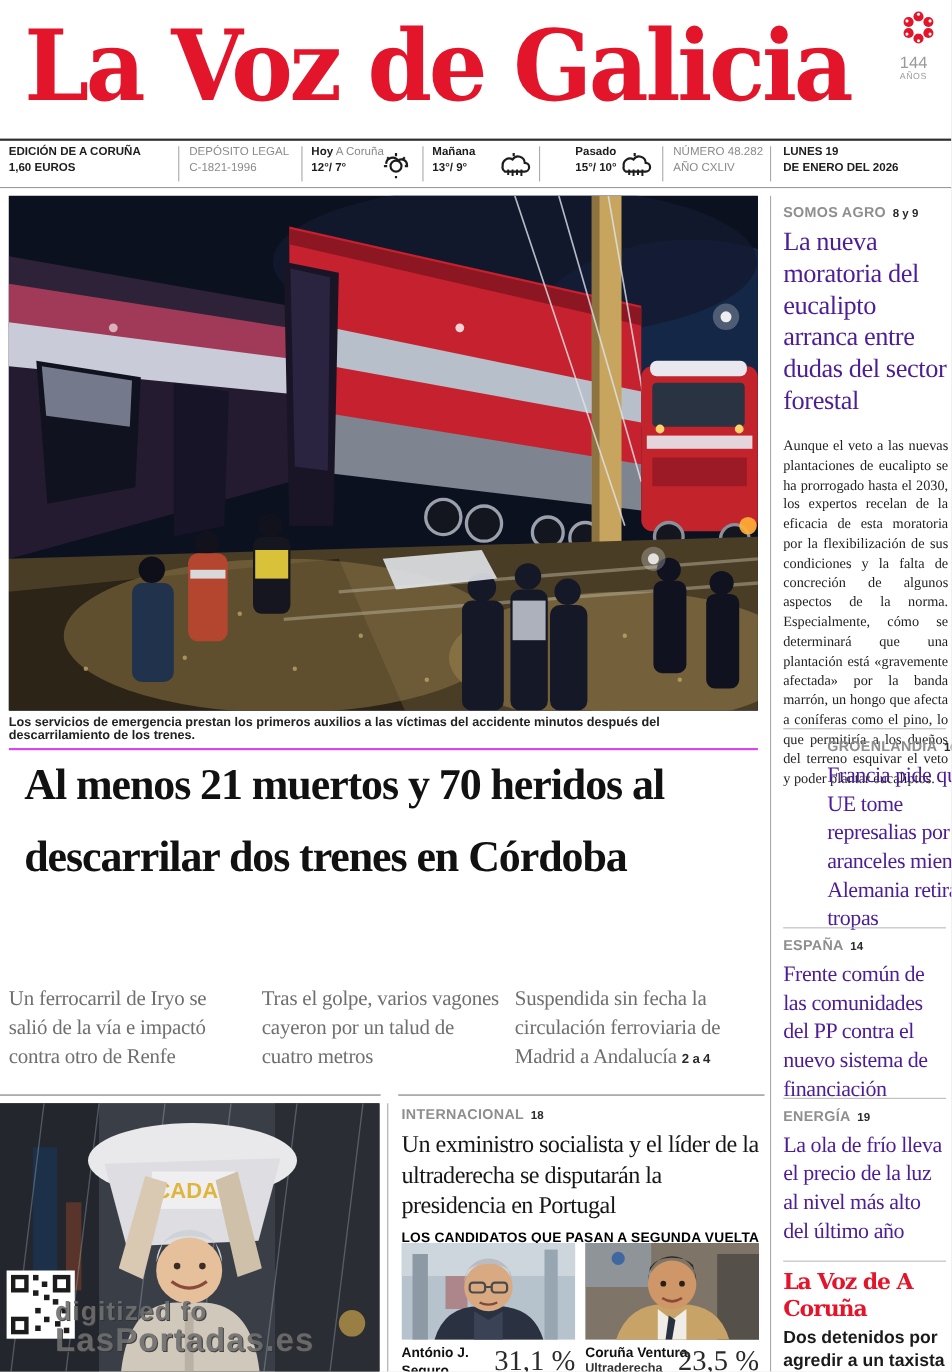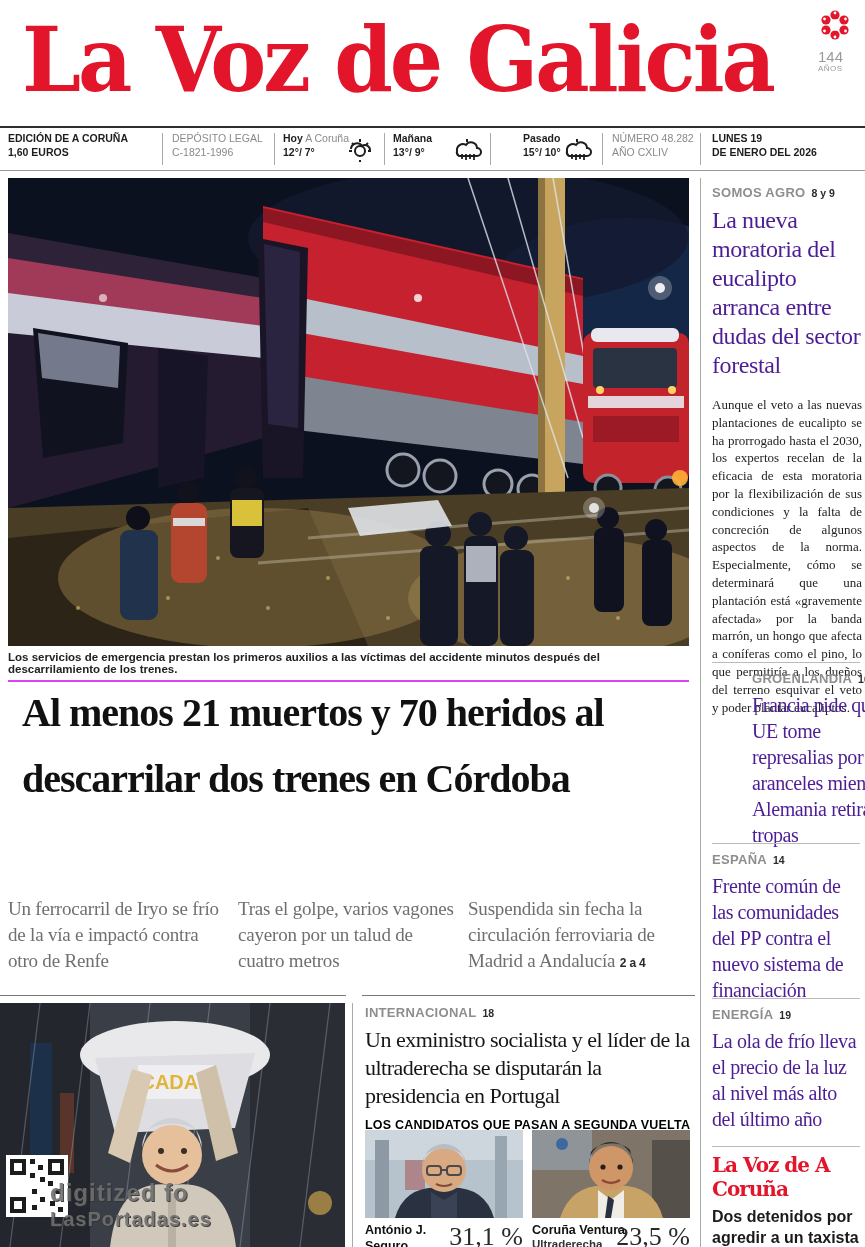--- a/index.html
+++ b/index.html
@@ -280,21 +280,21 @@
           <circle cx="586" cy="330" r="11" opacity=".25"></circle>
         </g>
       <circle cx="672" cy="300" r="8" fill="#ffb037" opacity=".9"></circle>
     </svg>
   </div>
 
   <div id="lead-caption" class="abs">Los servicios de emergencia prestan los primeros auxilios a las víctimas del accidente minutos después del descarrilamiento de los trenes.</div>
 
   <div id="lead-headline" class="abs">Al menos 21 muertos y 70 heridos al descarrilar dos trenes en Córdoba</div>
 
-  <div class="abs subhead" style="left:8px;width:212px;">Un ferrocarril de Iryo se frío de la vía e impactó contra otro de Renfe</div>
+  <div class="abs subhead" style="left:8px;width:212px;">Un ferrocarril de Iryo se salió de la vía e impactó contra otro de Renfe</div>
   <div class="abs subhead" style="left:238px;width:216px;">Tras el golpe, varios vagones cayeron por un talud de cuatro metros</div>
   <div class="abs subhead" style="left:468px;width:222px;">
     <span>Suspendida sin fecha la circulación ferroviaria de Madrid a Andalucía</span>
     <span class="pgref">2 a 4</span>
   </div>
 
   <div class="hrule" style="top:995px;left:0;width:346px;background:#777;"></div>
   <div class="hrule" style="top:995px;left:362px;width:333px;background:#777;"></div>
   <div class="vrule" style="top:1003px;left:352px;height:244px;"></div>
   <div class="vrule" style="top:178px;left:700px;height:1069px;"></div>
@@ -398,21 +398,21 @@
           <rect x="50" y="198" width="5" height="5"></rect>
             <rect x="58" y="204" width="5" height="5"></rect>
           <rect x="32" y="202" width="5" height="5"></rect>
         </g>
       </g>
     </svg>
   </div>
 
   <div id="wm" class="abs">
     <div>digitized fo</div>
-    <div style="font-size:20px;">LasPortadas.es</div>
+    <div style="font-size:30px;">LasPortadas.es</div>
   </div>
 
   <div class="abs" style="top:1005px;left:365px;width:330px;">
     <div class="kicker">
       <span>INTERNACIONAL</span><span class="pg">18</span>
     </div>
     <div id="intl-head" style="margin-top:6px;">Un exministro socialista y el líder de la ultraderecha se disputarán la presidencia en Portugal</div>
     <div id="intl-sub" style="margin-top:8px;">LOS CANDIDATOS QUE PASAN A SEGUNDA VUELTA</div>
   </div>
 

